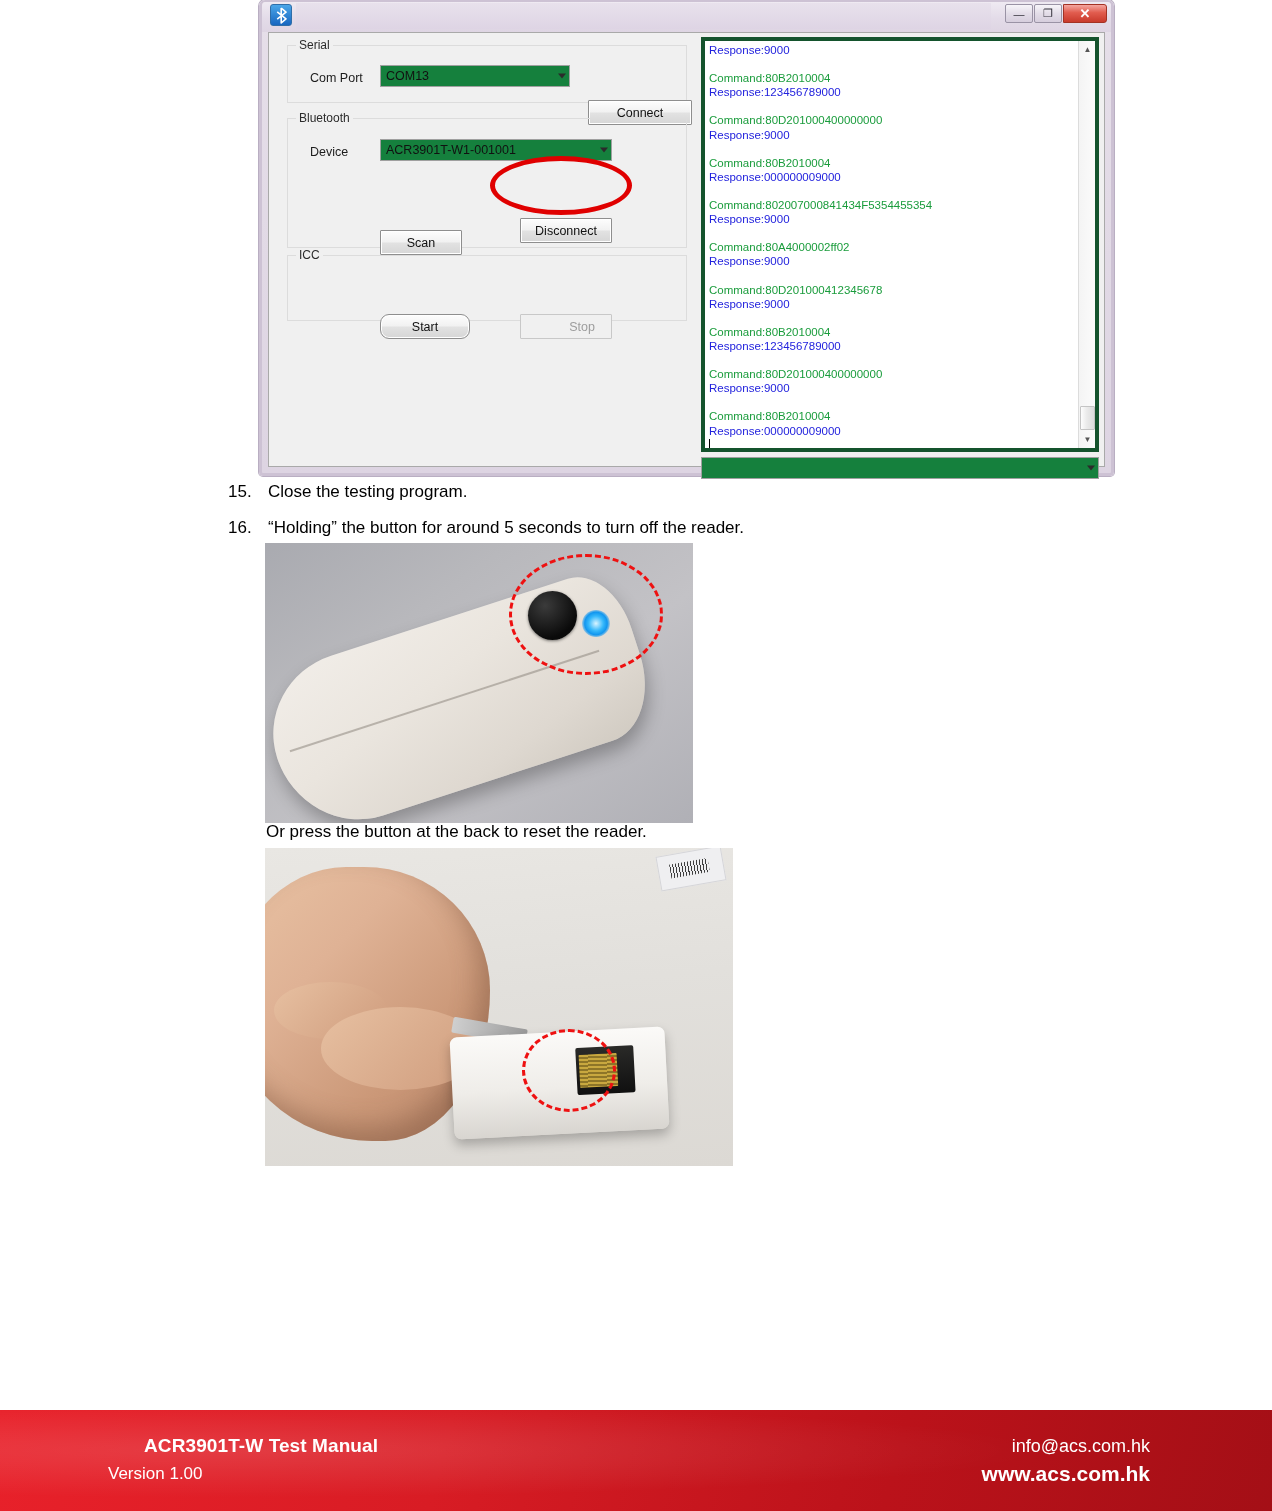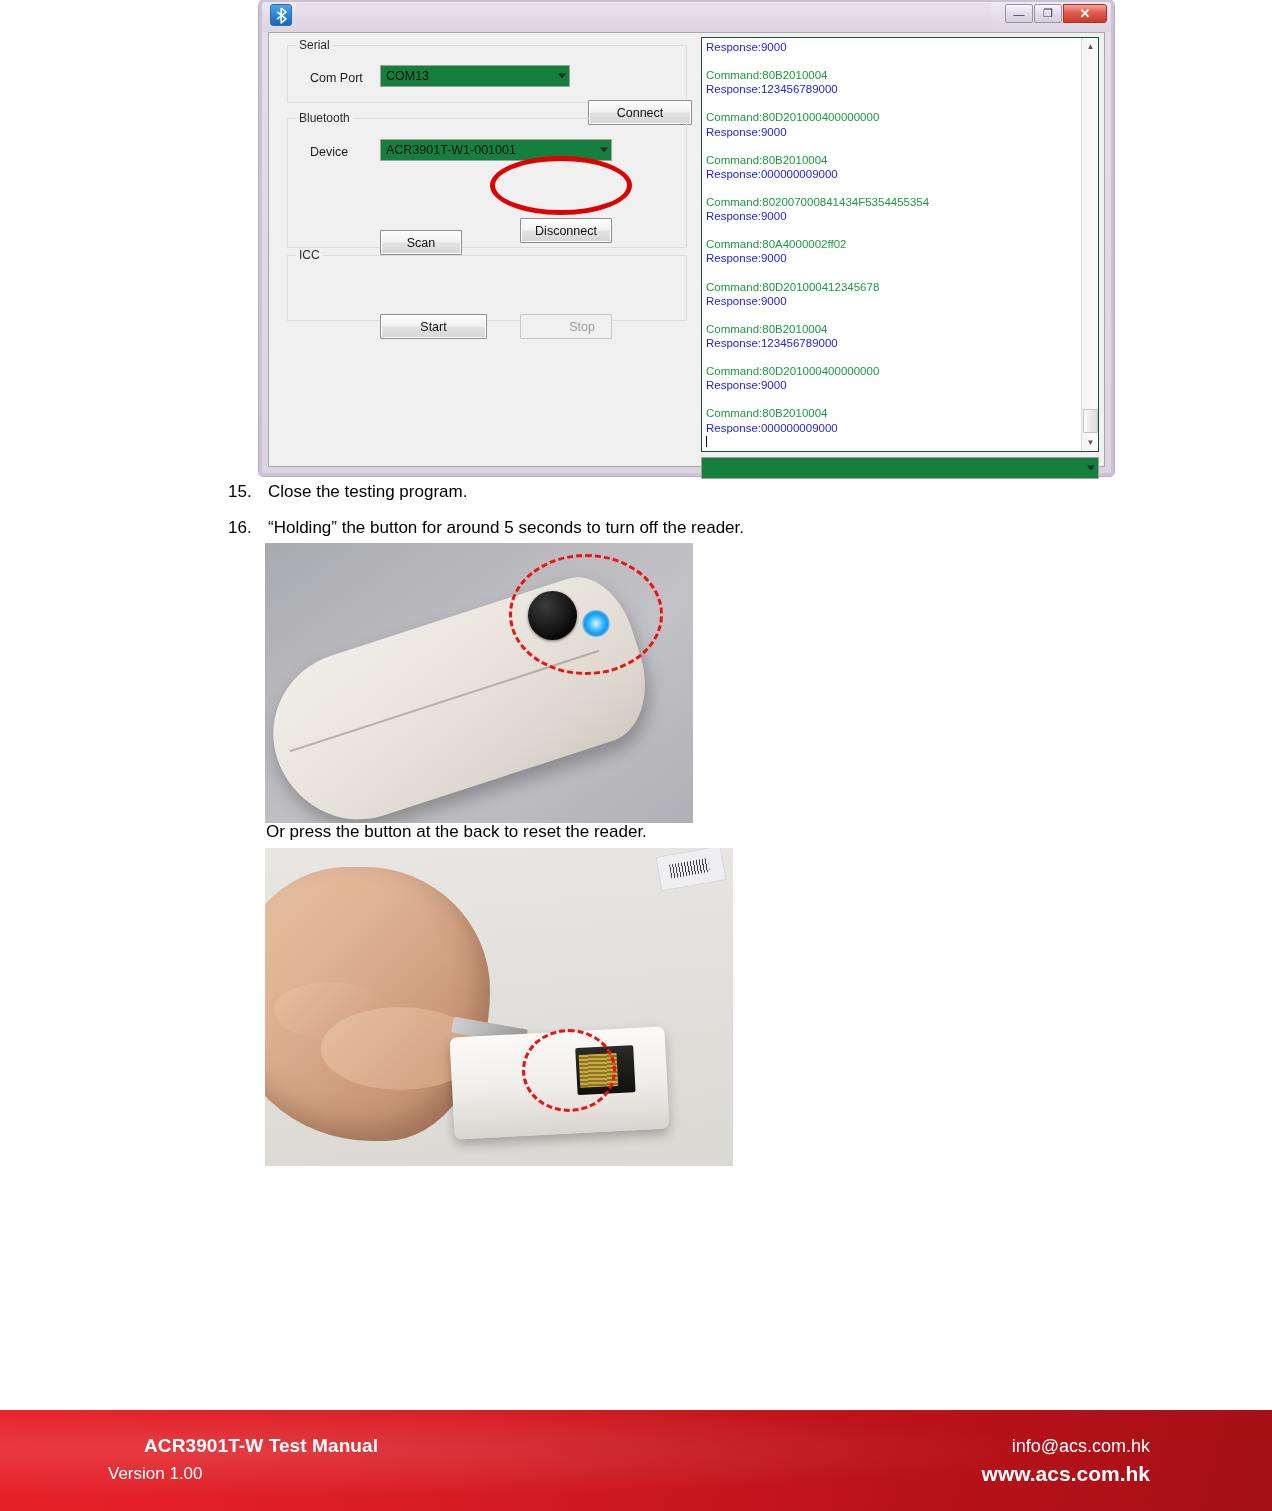--- a/index.html
+++ b/index.html
@@ -83,21 +83,21 @@
     background: linear-gradient(180deg,#fdfdfd 0%, #f1f1f1 48%, #e2e2e2 52%, #d6d6d6 100%);
     border: 1px solid #8e8e8e;
     display:flex; align-items:center; justify-content:center;
     font-size: 12.5px; color:#111; border-radius: 1px;
     box-shadow: inset 0 0 0 1px #fff;
     margin-top: 36px;
   }
   .btn.disabled { color:#9d9d9d; border-color:#c8c8c8; background:#f0f0f0; box-shadow:none; }
 
   .logbox {
-    position:absolute; background:#fff; border:1px solid #14532d;
+    position:absolute; background:#fff; border:4px solid #14532d;
     overflow:hidden;
   }
   .logtext {
     position:absolute; left:4px; top:2px; right:20px;
     font-family: "Liberation Sans", sans-serif;
     font-size: 11.5px; line-height: 14.1px; white-space: pre;
   }
   .logtext .c { color:#1a9c3c; }
   .logtext .r { color:#2222dd; }
   .logtext .blank { display:block; height: 14.1px; }
@@ -272,21 +272,21 @@
           <div class="combo" style="left:92px; top:20px; width:232px; height:22px;">
             <span class="val">ACR3901T-W1-001001</span>
             <span class="arrow"></span>
           </div>
           <div class="btn" style="left:92px; top:75px; width:82px; height:25px;">Scan</div>
           <div class="btn" style="left:232px; top:63px; width:92px; height:25px;">Disconnect</div>
         </div>
 
         <div class="gbox" style="left:18px; top:222px; width:400px; height:66px;">
           <span class="gbox-label">ICC</span>
-          <div class="btn" style="left:92px; top:22px; width:107px; height:25px;">Start</div>
+          <div class="btn" style="left:92px; top:22px; width:90px; height:25px;border-radius:9px;">Start</div>
           <div class="btn disabled" style="left:232px; top:22px; width:92px; height:25px;padding-left:32px;">Stop</div>
         </div>
 
         <div class="logbox" style="left:432px; top:4px; width:398px; height:415px;">
           <div class="logtext" id="log-text"><div class="r">Response:9000</div><div class="blank"></div><div class="c">Command:80B2010004</div><div class="r">Response:123456789000</div><div class="blank"></div><div class="c">Command:80D201000400000000</div><div class="r">Response:9000</div><div class="blank"></div><div class="c">Command:80B2010004</div><div class="r">Response:000000009000</div><div class="blank"></div><div class="c">Command:802007000841434F5354455354</div><div class="r">Response:9000</div><div class="blank"></div><div class="c">Command:80A4000002ff02</div><div class="r">Response:9000</div><div class="blank"></div><div class="c">Command:80D201000412345678</div><div class="r">Response:9000</div><div class="blank"></div><div class="c">Command:80B2010004</div><div class="r">Response:123456789000</div><div class="blank"></div><div class="c">Command:80D201000400000000</div><div class="r">Response:9000</div><div class="blank"></div><div class="c">Command:80B2010004</div><div class="r">Response:000000009000</div><div><span class="caret"></span></div></div>
           <div class="sbar">
             <div class="sb-arrow" style="top:1px;">▲</div>
             <div class="sb-thumb"></div>
             <div class="sb-arrow" style="bottom:1px;">▼</div>
           </div>

